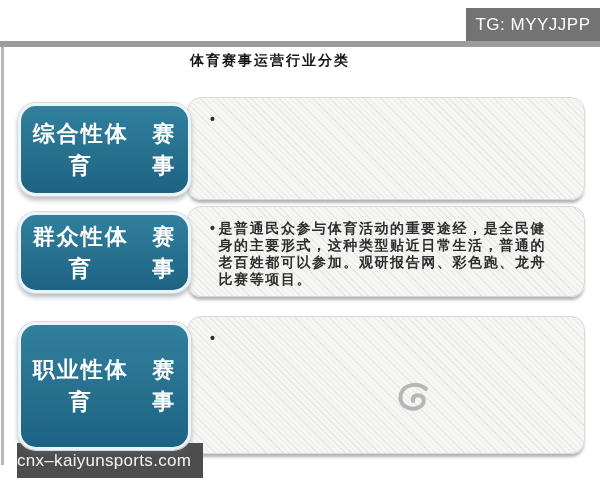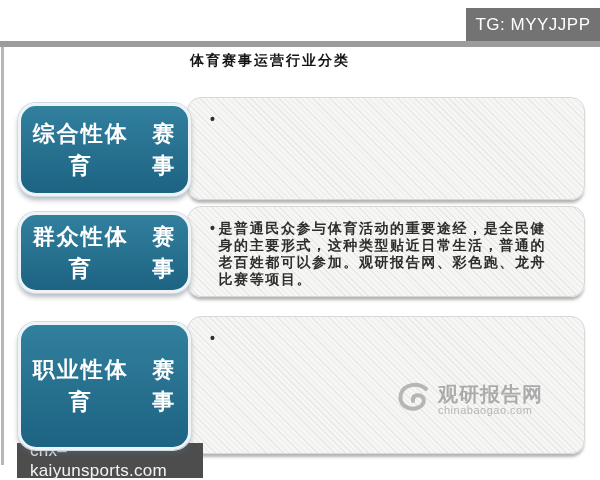--- a/index.html
+++ b/index.html
@@ -62,21 +62,21 @@
     position:absolute;left:396px;top:381px;width:170px;
     display:flex;align-items:center;opacity:.8;z-index:3;
   }
   .wm-logo{flex:0 0 auto;margin-right:4px;}
   .wm-name{font-size:20px;font-weight:bold;color:#9a9a9a;letter-spacing:1px;line-height:20px;}
   .wm-domain{font-size:11px;color:#a6a6a6;letter-spacing:0.5px;}
   
   .site-bar{
     position:absolute;left:17px;top:443px;width:186px;height:35px;
     background:#4d4d4d;color:#f4f4f4;font-size:17px;
-    display:flex;align-items:center;padding-left:13px;
+    display:flex;align-items:center;
     box-sizing:border-box;letter-spacing:0.3px;
   }
 </style>
 </head>
 <body>
 
 <div class="tag-bar">
   <span>TG: MYYJJPP</span>
 </div>
 
@@ -115,21 +115,17 @@
     <span class="bullet">•</span>
   </div>
 </div>
 
 <div class="watermark">
   <span class="wm-logo">
     <svg width="38" height="34" viewBox="0 0 38 34">
       <path d="M30 8 C22 1, 8 3, 5 13 C2 23, 12 30, 21 27 C28 25, 30 18, 25 15 C21 13, 16 15, 17 20" fill="none" stroke="#a8a8a8" stroke-width="4" stroke-linecap="round"></path>
     </svg>
   </span>
-  <span>
-    <div class="wm-name">观研报告网</div>
-    <div class="wm-domain">chinabaogao.com</div>
-  </span>
 </div>
 
 <div class="site-bar">
   <span>cnx–kaiyunsports.com</span>
 </div>
 
 </body></html>

